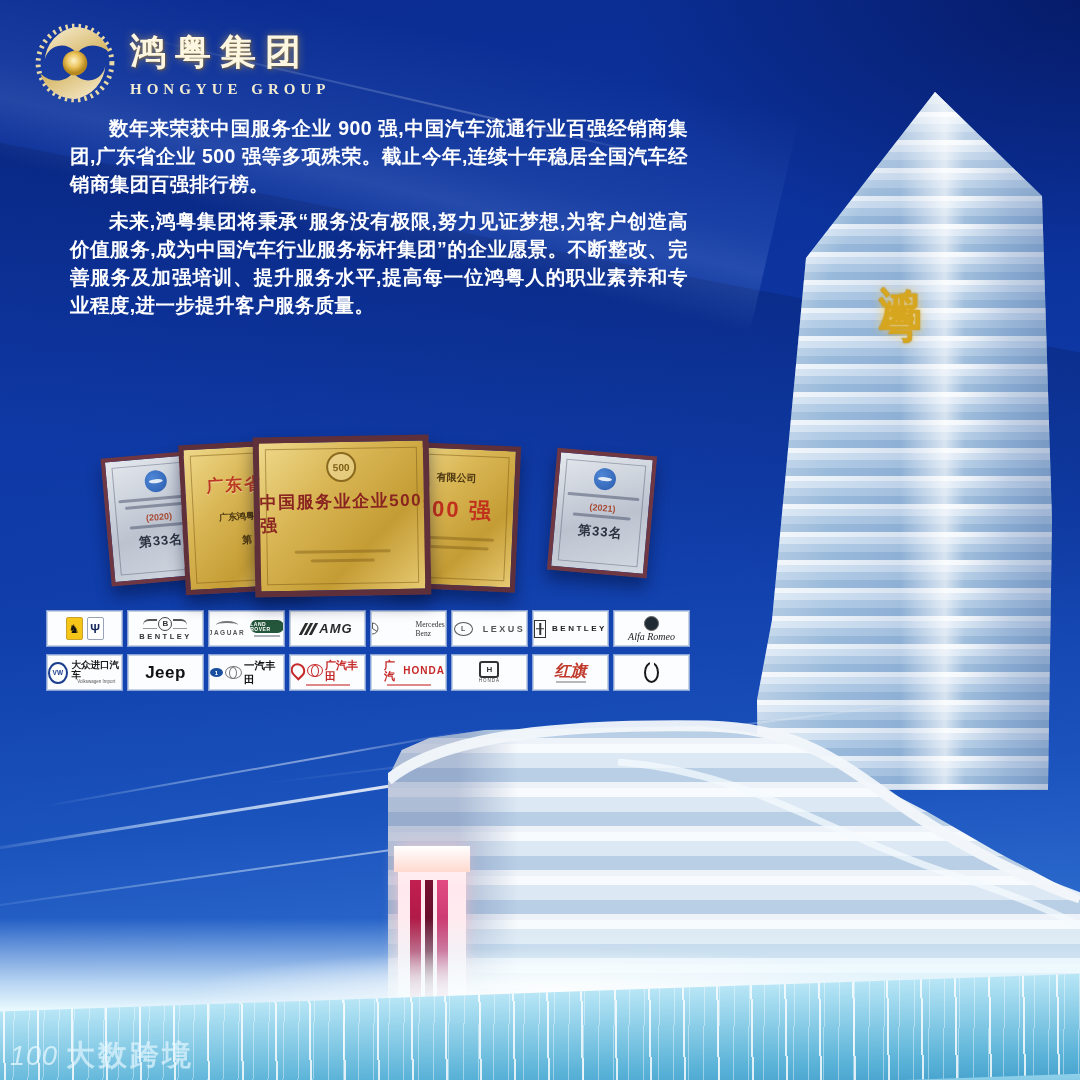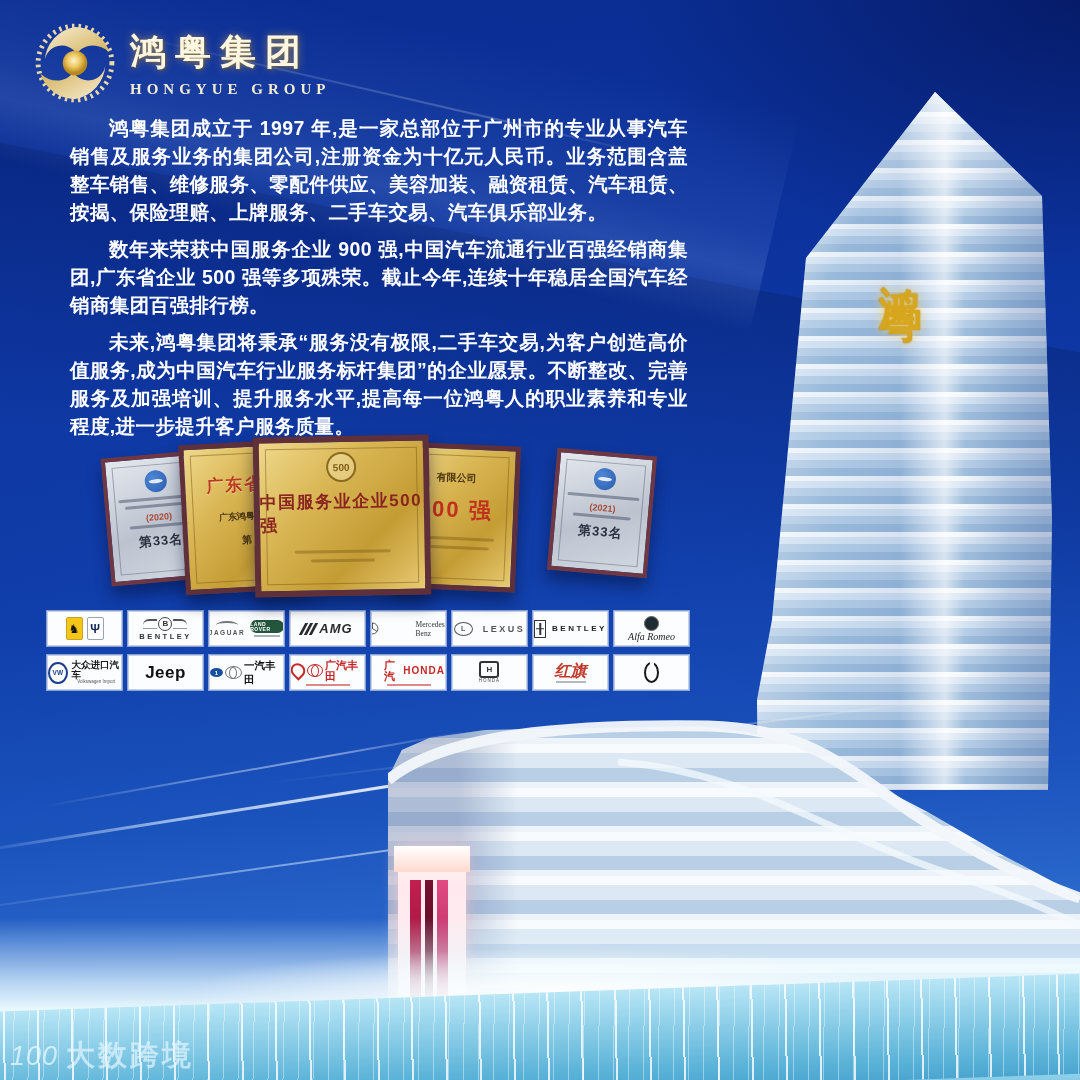--- a/index.html
+++ b/index.html
@@ -214,23 +214,22 @@
       <path d="M50 6 a44 44 0 0 1 42 31 c-13 -12 -31 -11 -40 2 a21 21 0 0 0 -39 9 a44 44 0 0 1 37 -42 z" fill="url(#gold)" transform="rotate(180 50 50)"></path>
       <circle cx="50" cy="50" r="15" fill="url(#orb)"></circle>
     </svg>
     <div class="logo-text">
       <div class="cn">鸿粤集团</div>
       <div class="en">HONGYUE GROUP</div>
     </div>
   </header>
 
   <section class="intro">
-    <p>鸿粤集团成立于 1997 年,是一家总部位于广州市的专业从事汽车销售及服务业务的集团公司,注册资金为十亿元人民币。业务范围含盖整车销售、维修服务、零配件供应、美容加装、融资租赁、汽车租赁、按揭、保险理赔、上牌服务、二手车交易、汽车俱乐部业务。</p>
     <p>数年来荣获中国服务企业 900 强,中国汽车流通行业百强经销商集团,广东省企业 500 强等多项殊荣。截止今年,连续十年稳居全国汽车经销商集团百强排行榜。</p>
-    <p>未来,鸿粤集团将秉承“服务没有极限,二手车交易,为客户创造高价值服务,成为中国汽车行业服务标杆集团”的企业愿景。不断整改、完善服务及加强培训、提升服务水平,提高每一位鸿粤人的职业素养和专业程度,进一步提升客户服务质量。</p>
+    <p>未来,鸿粤集团将秉承“服务没有极限,努力见证梦想,为客户创造高价值服务,成为中国汽车行业服务标杆集团”的企业愿景。不断整改、完善服务及加强培训、提升服务水平,提高每一位鸿粤人的职业素养和专业程度,进一步提升客户服务质量。</p>
   </section>
 
   <section class="awards">
     <div class="plq silver p1">
       <div class="inner"></div>
       <div class="emb"></div>
       <div class="tbar" style="width:78px"></div>
       <div class="tbar" style="width:66px"></div>
       <div class="year">(2020)</div>
       <div class="tbar" style="width:60px"></div>

